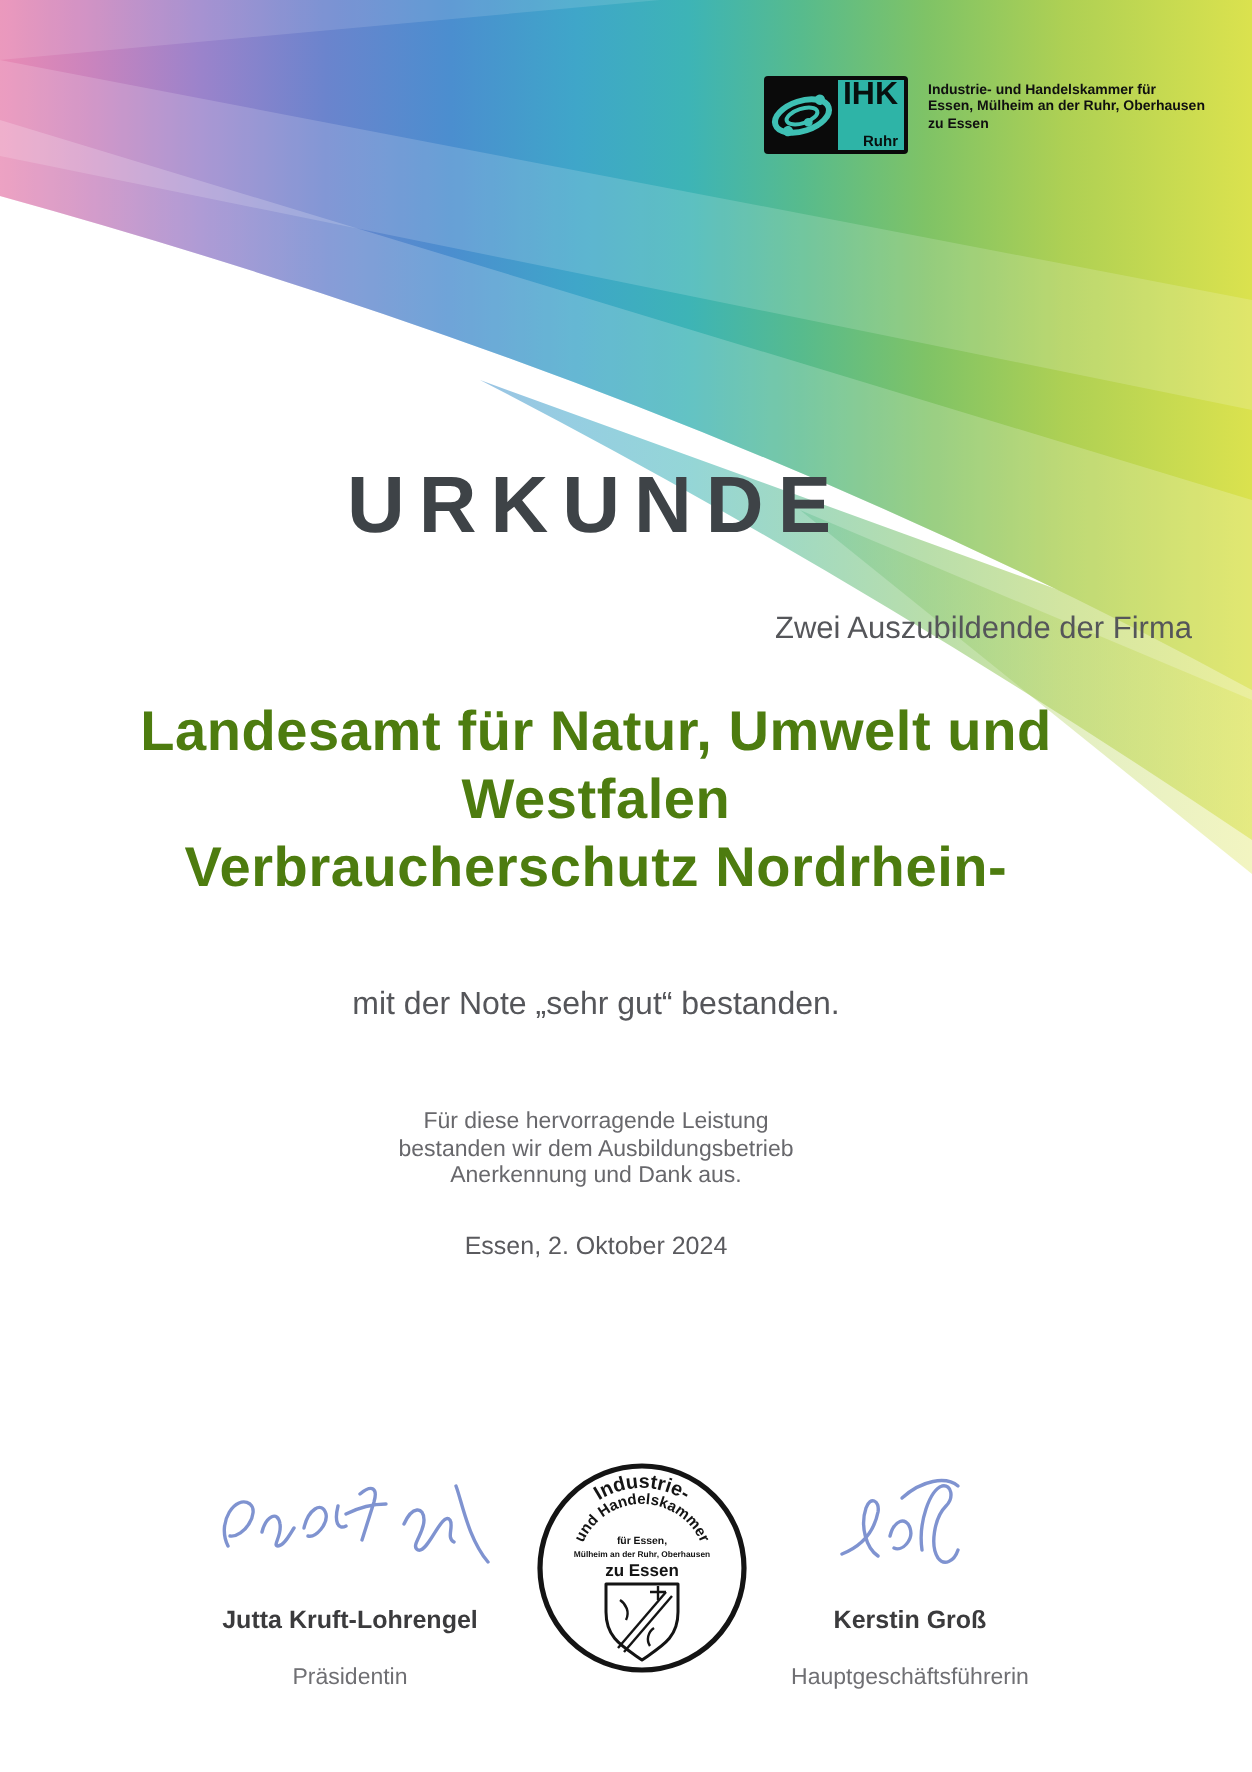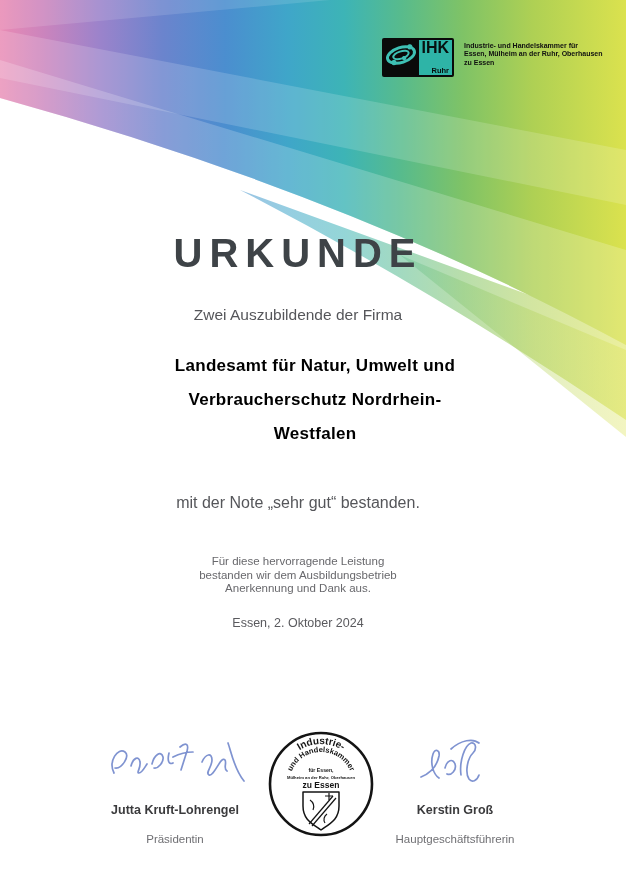--- a/index.html
+++ b/index.html
@@ -6,38 +6,38 @@
   #page{
     position:relative;width:626px;height:886px;background:#ffffff;overflow:hidden;
     font-family:"Liberation Sans", sans-serif;
   }
   .abs{position:absolute;}
   
   #header-svg{position:absolute;top:0;left:0;}
   
   #logo-box{
     position:absolute;left:382px;top:38px;width:72px;height:39px;background:#0a0a0a;
-    border-radius:2px;display:flex;align-items:flex-start;overflow:hidden;
+    border-radius:2px;display:flex;align-items:center;overflow:hidden;
   }
   #logo-mark{width:38px;display:flex;align-items:center;justify-content:center;}
   #logo-right{
     flex:1;margin:2px 2px 2px 0;display:flex;flex-direction:column;align-items:flex-end;
     justify-content:center;padding:0 3px 0 2px;
   }
   #logo-ihk{font-weight:700;font-size:16px;line-height:15px;color:#07100f;letter-spacing:0;}
   #logo-ruhr{font-weight:700;font-size:7.5px;line-height:8px;color:#07100f;margin-top:12px;}
   #org-text{
     position:absolute;left:464px;top:42px;width:160px;font-size:7px;line-height:8.3px;
     font-weight:700;color:#101010;
   }
   
   .center{left:0;width:596px;text-align:center;}
   #title{top:231px;font-size:40px;font-weight:700;letter-spacing:7px;color:#3e4347;}
-  #intro{top:306px;font-size:15.5px;color:#55565a;}
-  #company{top:349px;font-size:17px;font-weight:700;line-height:34px;color:#000000;letter-spacing:0.3px;padding-left:17px;}
+  #intro{top:306px;font-size:15.5px;color:#55565a;text-align:right;}
+  #company{top:349px;font-size:28px;font-weight:700;line-height:34px;color:#4d7c0f;letter-spacing:0.3px;}
   #statement{top:490px;font-size:16px;line-height:25px;color:#55565a;}
   #appreciation{top:555px;font-size:11.5px;line-height:13.5px;color:#68686c;}
   #date-line{top:616px;font-size:12.5px;color:#5a5a5e;}
   
   .sig-block{position:absolute;text-align:center;}
   #sig-left{left:75px;top:735px;width:200px;}
   #sig-right{left:355px;top:735px;width:200px;}
   .sig-img{height:52px;display:block;margin:0 auto;}
   .sig-name{font-size:12.5px;font-weight:700;color:#3b3b3d;margin-top:16px;}
   .sig-role{font-size:11.5px;color:#6f6f73;margin-top:16px;}
@@ -97,22 +97,22 @@
     <div>Essen, Mülheim an der Ruhr, Oberhausen</div>
     <div>zu Essen</div>
   </div>
 
   <div id="title" class="abs center">URKUNDE</div>
 
   <div id="intro" class="abs center">Zwei Auszubildende der Firma</div>
 
   <div id="company" class="abs center">
     <div>Landesamt für Natur, Umwelt und</div>
+    <div>Westfalen</div>
     <div>Verbraucherschutz Nordrhein-</div>
-    <div>Westfalen</div>
   </div>
 
   <div id="statement" class="abs center">
     <div>mit der Note „sehr gut“ bestanden.</div>
   </div>
 
   <div id="appreciation" class="abs center">
     <div>Für diese hervorragende Leistung</div>
     <div>bestanden wir dem Ausbildungsbetrieb</div>
     <div>Anerkennung und Dank aus.</div>

